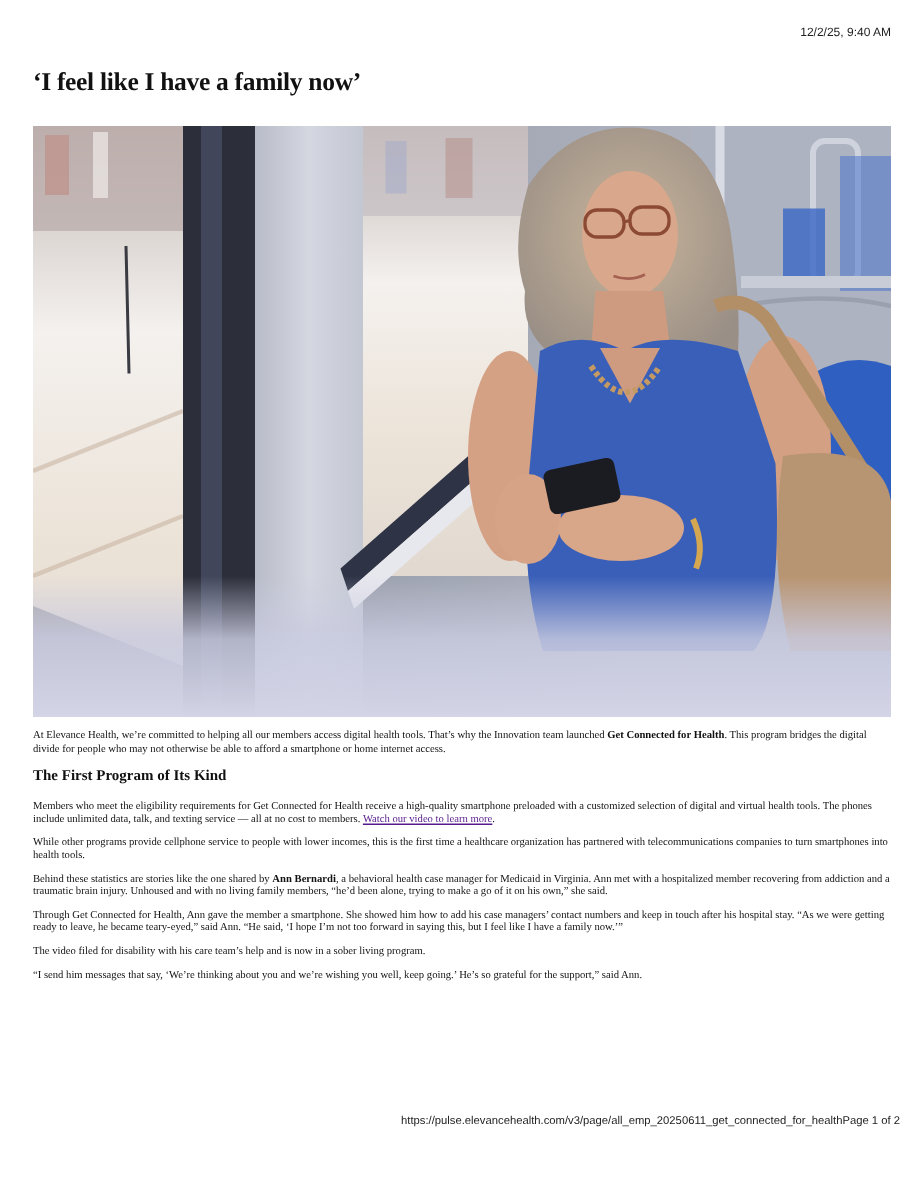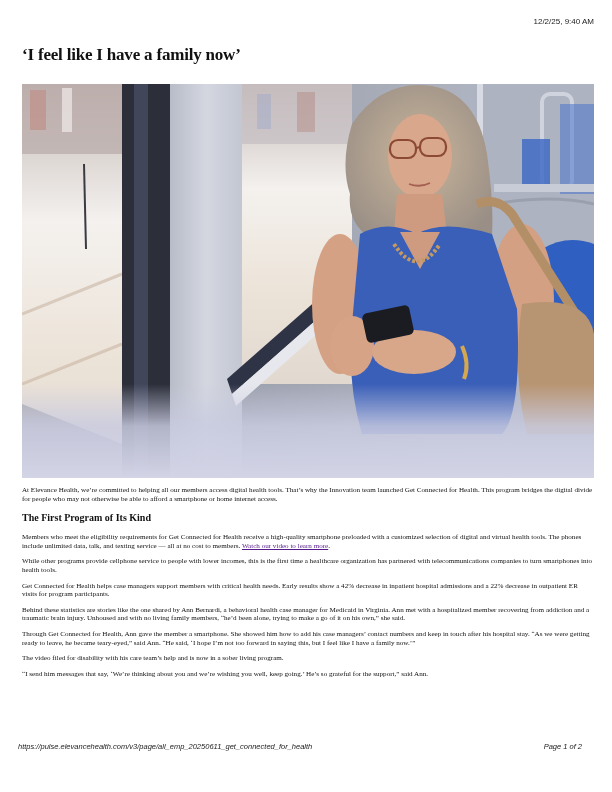--- a/index.html
+++ b/index.html
@@ -26,25 +26,25 @@
   .hero svg { display: block; width: 100%; height: 100%; }
   .article {
     position: absolute; left: 22px; top: 486px; width: 572px;
     font-size: 7.1px; line-height: 8.6px; color: #111;
   }
   .article p { margin: 0 0 7px 0; }
   .article h2 {
     font-size: 10px; font-weight: bold; margin: 8px 0 8px 0; line-height: 14px; color: #111;
   }
   .article a { color: #551a8b; }
-  .article b { font-weight: normal; }
+  .article b { font-weight: bold; }
   .print-footer {
-    position: absolute; left: 18px; right: 30px; top: 742px;
+    position: absolute; left: 18px; right: 12px; top: 742px;
     font-family: "Liberation Sans", sans-serif; font-size: 7.5px; color: #222;
-    display: flex; justify-content: space-between; font-style: italic;
+    display: flex; justify-content: flex-end;
   }
 </style>
 </head>
 <body>
 
 <div class="print-header">
   <span>12/2/25, 9:40 AM</span>
 </div>
 
 <h1 class="page-title">‘I feel like I have a family now’</h1>
@@ -148,21 +148,20 @@
   </svg>
 </div>
 
 <div class="article">
   <p><span>At Elevance Health, we’re committed to helping all our members access digital health tools. That’s why the Innovation team launched </span><b>Get Connected for Health</b><span>. This program bridges the digital divide for people who may not otherwise be able to afford a smartphone or home internet access.</span></p>
 
   <h2>The First Program of Its Kind</h2>
   <p><span>Members who meet the eligibility requirements for Get Connected for Health receive a high-quality smartphone preloaded with a customized selection of digital and virtual health tools. The phones include unlimited data, talk, and texting service — all at no cost to members. </span><a href="#">Watch our video to learn more</a><span>.</span></p>
   <p>While other programs provide cellphone service to people with lower incomes, this is the first time a healthcare organization has partnered with telecommunications companies to turn smartphones into health tools.</p>
 
-  <p>Get Connected for Health helps case managers support members with critical health needs. Early results show a 42% decrease in inpatient hospital admissions and a 22% decrease in outpatient ER visits for program participants.</p>
   <p><span>Behind these statistics are stories like the one shared by </span><b>Ann Bernardi</b><span>, a behavioral health case manager for Medicaid in Virginia. Ann met with a hospitalized member recovering from addiction and a traumatic brain injury. Unhoused and with no living family members, “he’d been alone, trying to make a go of it on his own,” she said.</span></p>
   <p>Through Get Connected for Health, Ann gave the member a smartphone. She showed him how to add his case managers’ contact numbers and keep in touch after his hospital stay. “As we were getting ready to leave, he became teary-eyed,” said Ann. “He said, ‘I hope I’m not too forward in saying this, but I feel like I have a family now.’”</p>
   <p>The video filed for disability with his care team’s help and is now in a sober living program.</p>
   <p>“I send him messages that say, ‘We’re thinking about you and we’re wishing you well, keep going.’ He’s so grateful for the support,” said Ann.</p>
 </div>
 
 <div class="print-footer">
   <span>https://pulse.elevancehealth.com/v3/page/all_emp_20250611_get_connected_for_health</span>
   <span>Page 1 of 2</span>
 </div>

